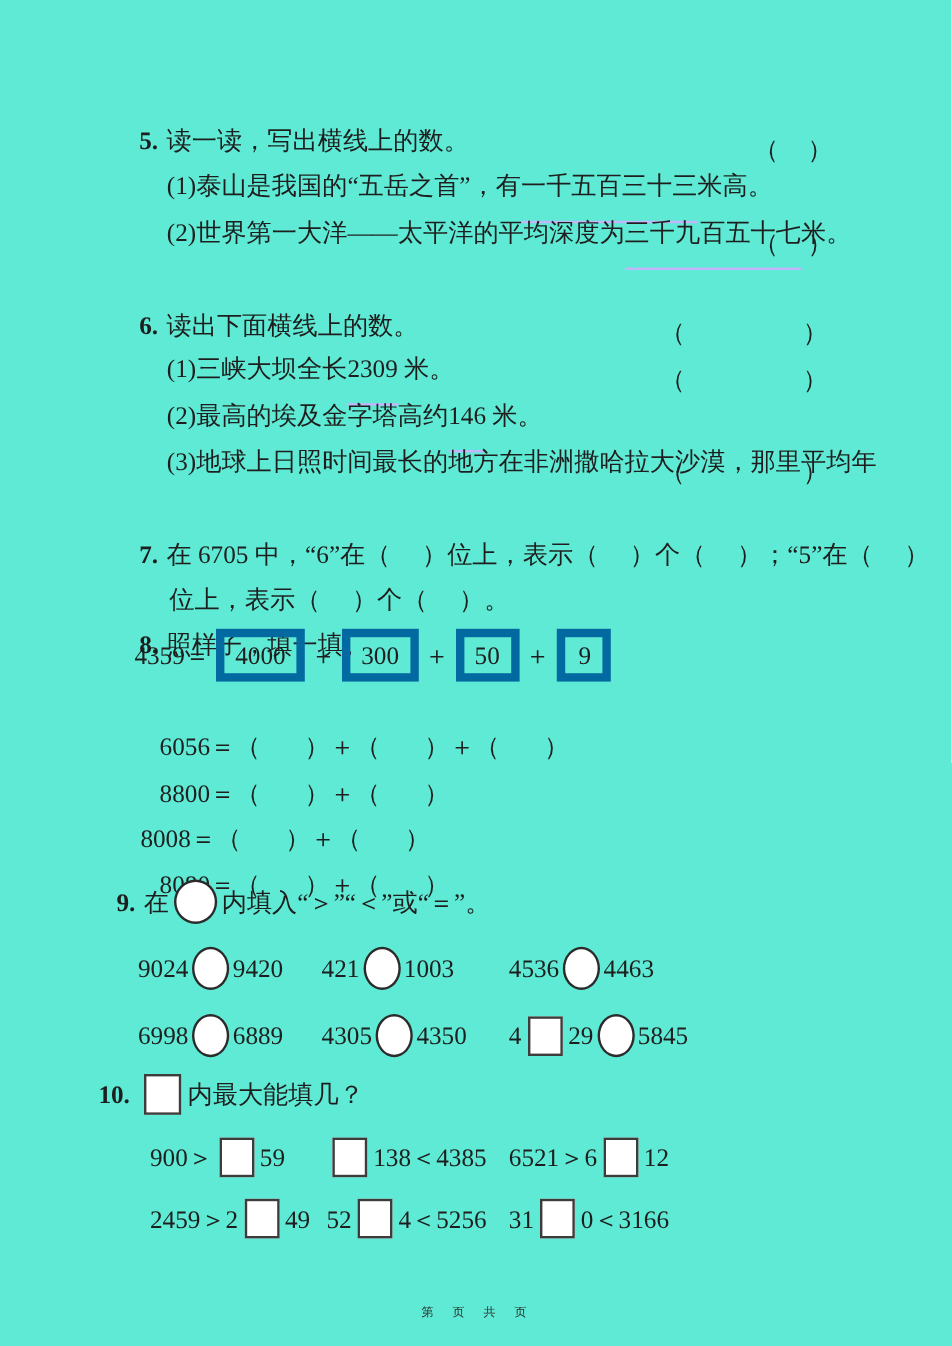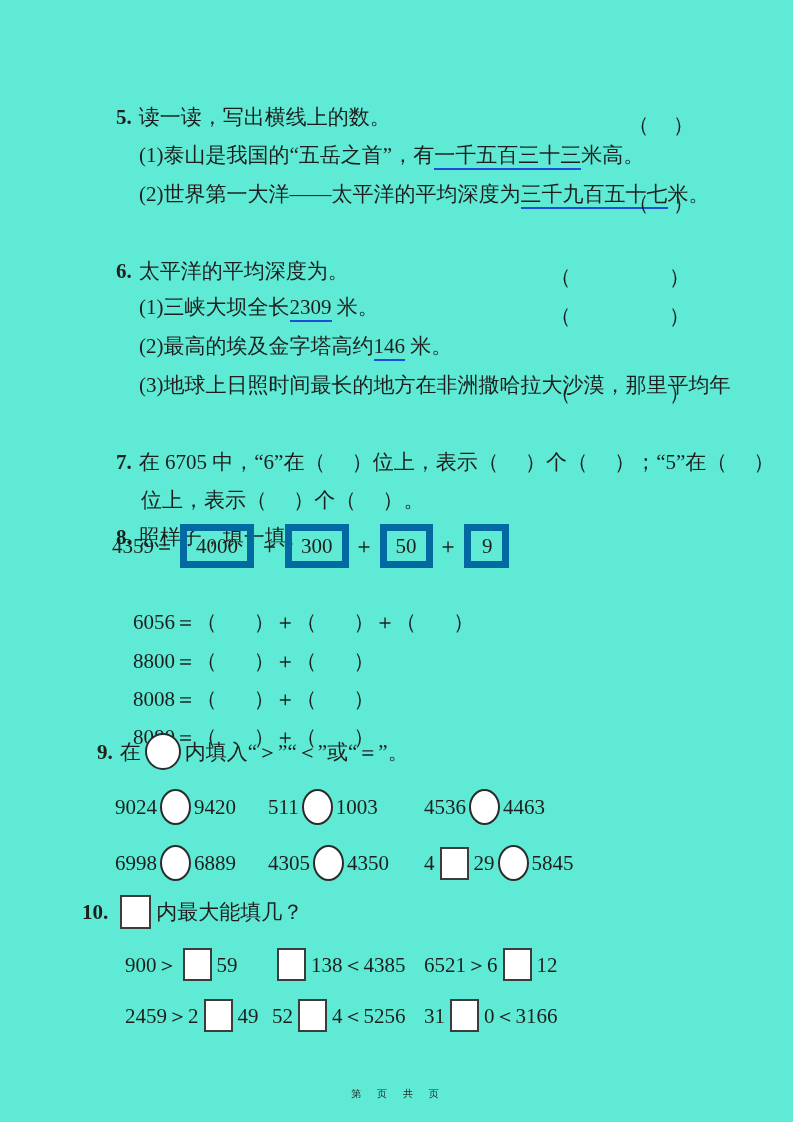--- a/index.html
+++ b/index.html
@@ -4,21 +4,21 @@
 <style>
   html,body { margin:0; padding:0; background:#ffffff; }
   .sheet {
     position:relative; width:793px; height:1122px; background:#5eead4;
     color:#1e1e1e; font-family:"Liberation Serif","DejaVu Serif",serif;
     font-size:21px; overflow:hidden;
   }
   .line { position:absolute; white-space:pre; line-height:30px; }
   .flexline { position:absolute; display:flex; align-items:center; white-space:pre; line-height:30px; }
   .qnum { font-weight:bold; margin-right:7px; }
-  .ul { border-bottom:2px solid #1d4ed8; padding-bottom:1px; }
+  .ul { border-bottom:2px solid #c4b5fd; padding-bottom:17px; }
   .ppair { position:absolute; display:flex; justify-content:space-between; line-height:30px; }
   .ppair.narrow { width:66px; }
   .ppair.wide { width:140px; }
   .vbox {
     display:inline-block; border:7px solid #0369a1; padding:2px 9px; margin:0 5px;
     min-width:13px; text-align:right; line-height:26px;
   }
   .circle {
     width:27px; height:32px; border:2px solid #2b2b2b; border-radius:50%;
     margin:0 3px; flex:0 0 auto; display:inline-block; background:#fff;
@@ -52,21 +52,21 @@
   </div>
   <div class="line" style="left:118px;top:149px">
     <span>(2)世界第一大洋——太平洋的平均深度为</span><span class="ul">三千九百五十七</span><span>米。</span>
   </div>
   <div class="ppair narrow" style="left:628px;top:188px">
     <span>（</span>
       <span>）</span>
   </div>
 
   <div class="line" style="left:95px;top:226px">
-    <b class="qnum">6.</b><span>太平洋的平均深度为。</span>
+    <b class="qnum">6.</b><span>读出下面横线上的数。</span>
   </div>
   <div class="line" style="left:118px;top:262px">
     <span>(1)三峡大坝全长</span><span class="ul">2309</span><span> 米。</span>
   </div>
   <div class="ppair wide" style="left:550px;top:262px">
     <span>（</span>
       <span>）</span>
   </div>
   <div class="line" style="left:118px;top:301px">
     <span>(2)最高的埃及金字塔高约</span><span class="ul">146</span><span> 米。</span>
@@ -95,36 +95,36 @@
   </div>
   <div class="flexline" style="left:112px;top:524px">
     <span>4359＝</span><span class="vbox">4000</span><span>＋</span><span class="vbox">300</span><span>＋</span><span class="vbox">50</span><span>＋</span><span class="vbox">9</span>
   </div>
   <div class="line" style="left:112px;top:577px">
     <span>6056＝（       ）＋（       ）＋（       ）</span>
   </div>
   <div class="line" style="left:112px;top:616px">
     <span>8800＝（       ）＋（       ）</span>
   </div>
-  <div class="line" style="left:112px;top:654px">
+  <div class="line" style="left:96px;top:654px">
     <span>8008＝（       ）＋（       ）</span>
   </div>
   <div class="line" style="left:112px;top:692px">
     <span>8080＝（       ）＋（       ）</span>
   </div>
 
   <div class="flexline" style="left:97px;top:733px">
     <b class="qnum">9.</b><span>在</span><span class="circle circle-lg"></span><span>内填入“＞”“＜”或“＝”。</span>
   </div>
 
   <div class="flexline" style="left:115px;top:789px">
     <span>9024</span><span class="circle"></span><span>9420</span>
   </div>
   <div class="flexline" style="left:268px;top:789px">
-    <span>511</span><span class="circle"></span><span>1003</span>
+    <span>421</span><span class="circle"></span><span>1003</span>
   </div>
   <div class="flexline" style="left:424px;top:789px">
     <span>4536</span><span class="circle"></span><span>4463</span>
   </div>
   <div class="flexline" style="left:115px;top:845px">
     <span>6998</span><span class="circle"></span><span>6889</span>
   </div>
   <div class="flexline" style="left:268px;top:845px">
     <span>4305</span><span class="circle"></span><span>4350</span>
   </div>

